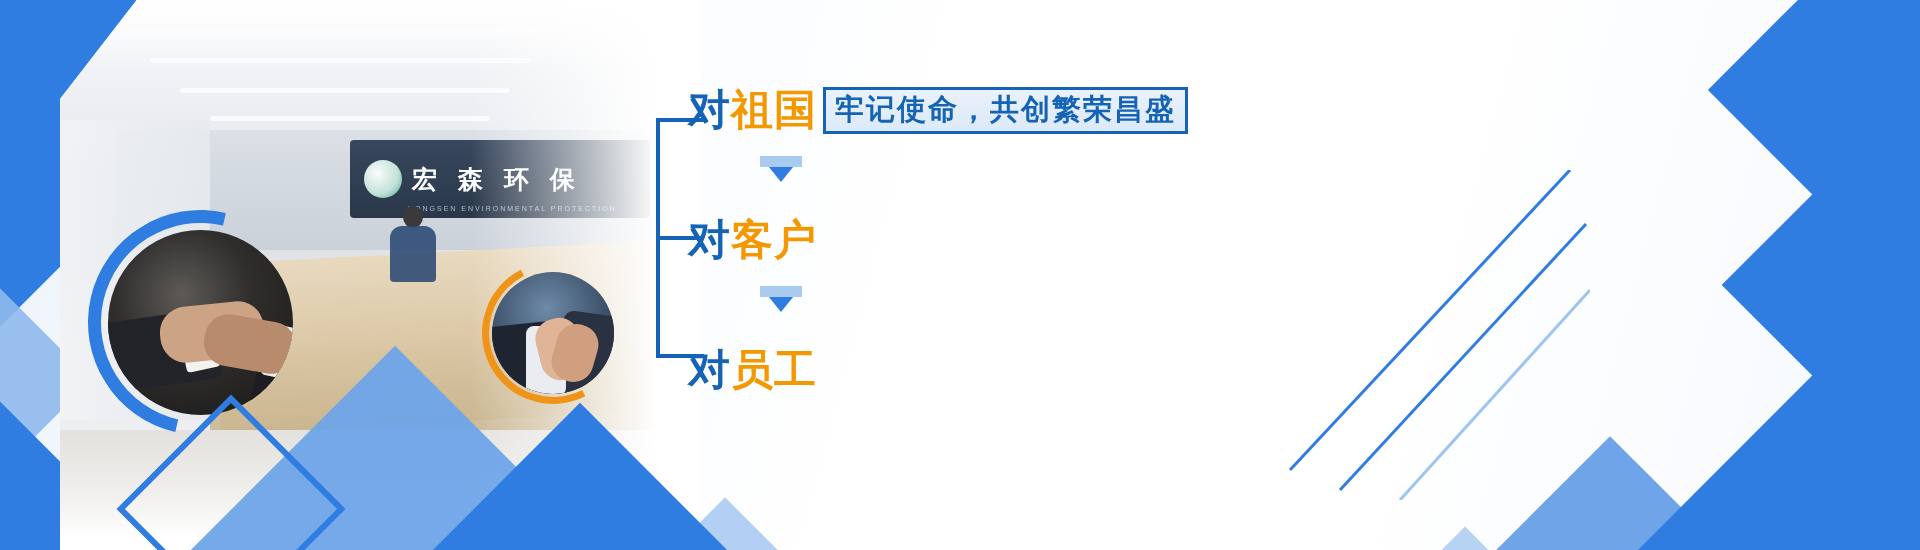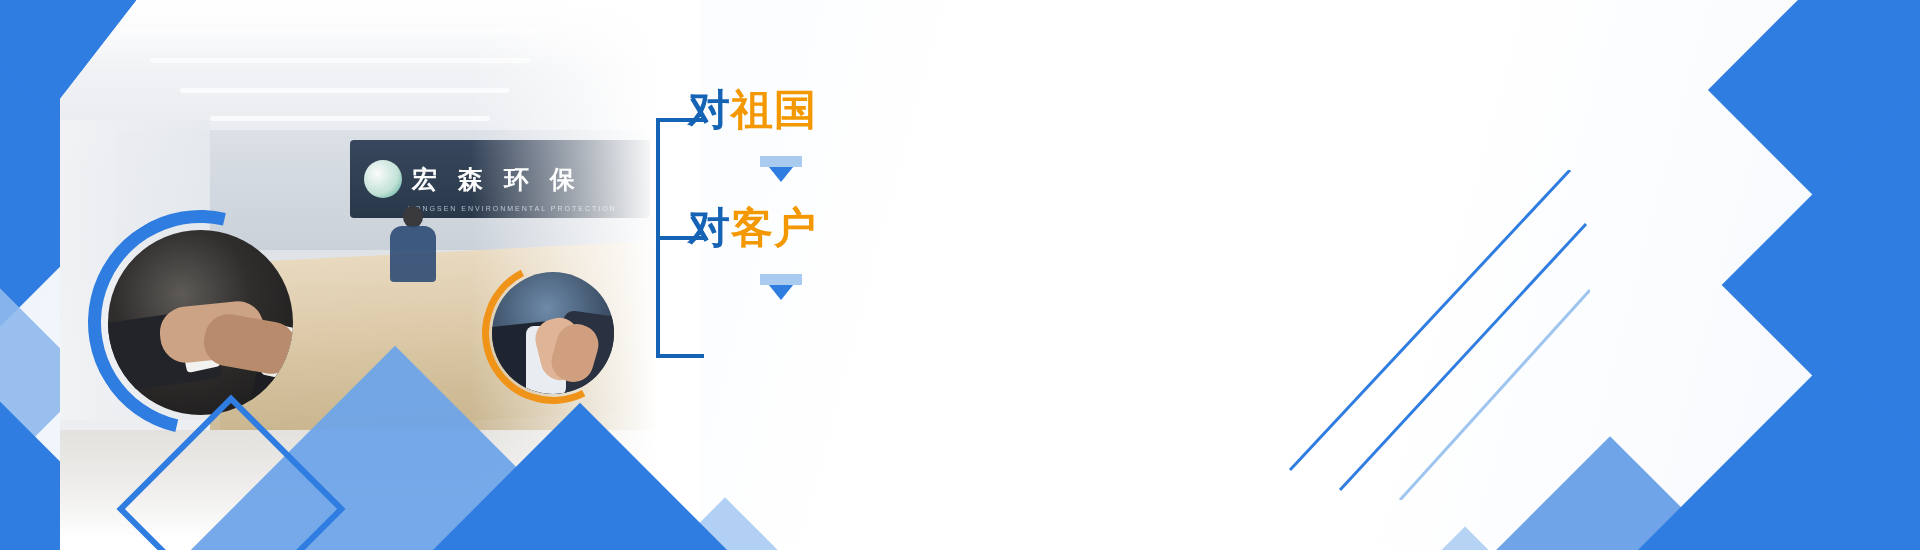--- a/index.html
+++ b/index.html
@@ -129,21 +129,21 @@
 
   .bracket{
     position:absolute;left:8px;top:118px;width:48px;height:240px;
     border-left:4px solid #1463b4;border-top:4px solid #1463b4;border-bottom:4px solid #1463b4;
     box-sizing:border-box;
   }
   .bracket-mid{position:absolute;left:8px;top:236px;width:48px;height:4px;background:#1463b4;}
 
   .rows{position:absolute;left:40px;top:82px;}
   .row{display:flex;align-items:center;height:56px;text-align:right;}
-  .row + .arrow-wrap + .row{margin-top:0;}
+  .row + .arrow-wrap + .row{margin-top:12px;}
   .lead{
     font-size:42px;font-weight:700;letter-spacing:1px;white-space:nowrap;line-height:1;
     font-family:"DejaVu Sans","Liberation Sans",sans-serif;
   }
   .lead .w-blue{color:#1463b4;}
   .lead .w-orange{color:#f39800;}
   .badge{
     margin-left:6px;
     border:3px solid #1463b4;
     background:linear-gradient(180deg,#eaf2fb,#dce9f7);
@@ -226,37 +226,41 @@
   <div class="content">
     <div class="bracket"></div>
     <div class="bracket-mid"></div>
 
     <div class="rows">
 
       <div class="row">
         <div class="lead">
           <span class="w-blue">对</span><span class="w-orange">祖国</span>
         </div>
+        <div class="badge">牢记使命，共创繁荣昌盛</div>
       </div>
 
       <div class="arrow-wrap">
         <div class="arrow"></div>
       </div>
 
       <div class="row">
         <div class="lead">
           <span class="w-blue">对</span><span class="w-orange">客户</span>
         </div>
       </div>
 
       <div class="arrow-wrap">
         <div class="arrow"></div>
       </div>
 
       <div class="row">
+        <div class="lead">
+          <span class="w-blue">对</span><span class="w-orange">员工</span>
+        </div>
       </div>
 
     </div>
   </div>
 
   <svg class="lines" viewBox="0 0 320 330">
     <line x1="300" y1="0" x2="20" y2="300" stroke="#2f7de1" stroke-width="3"></line>
     <line x1="316" y1="54" x2="70" y2="320" stroke="#2f7de1" stroke-width="3"></line>
     <line x1="320" y1="120" x2="130" y2="330" stroke="#9ec4f0" stroke-width="3"></line>
   </svg>

